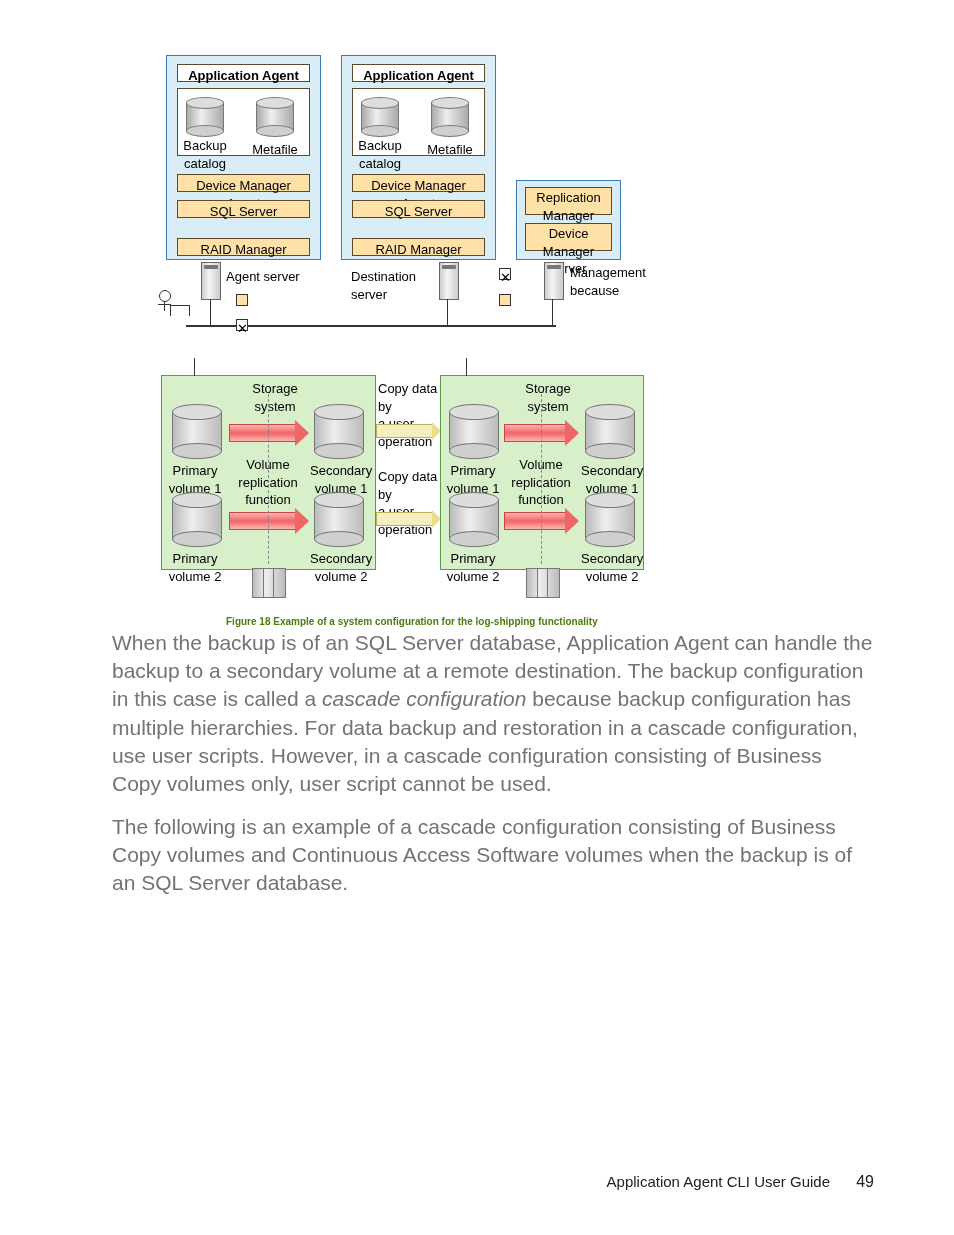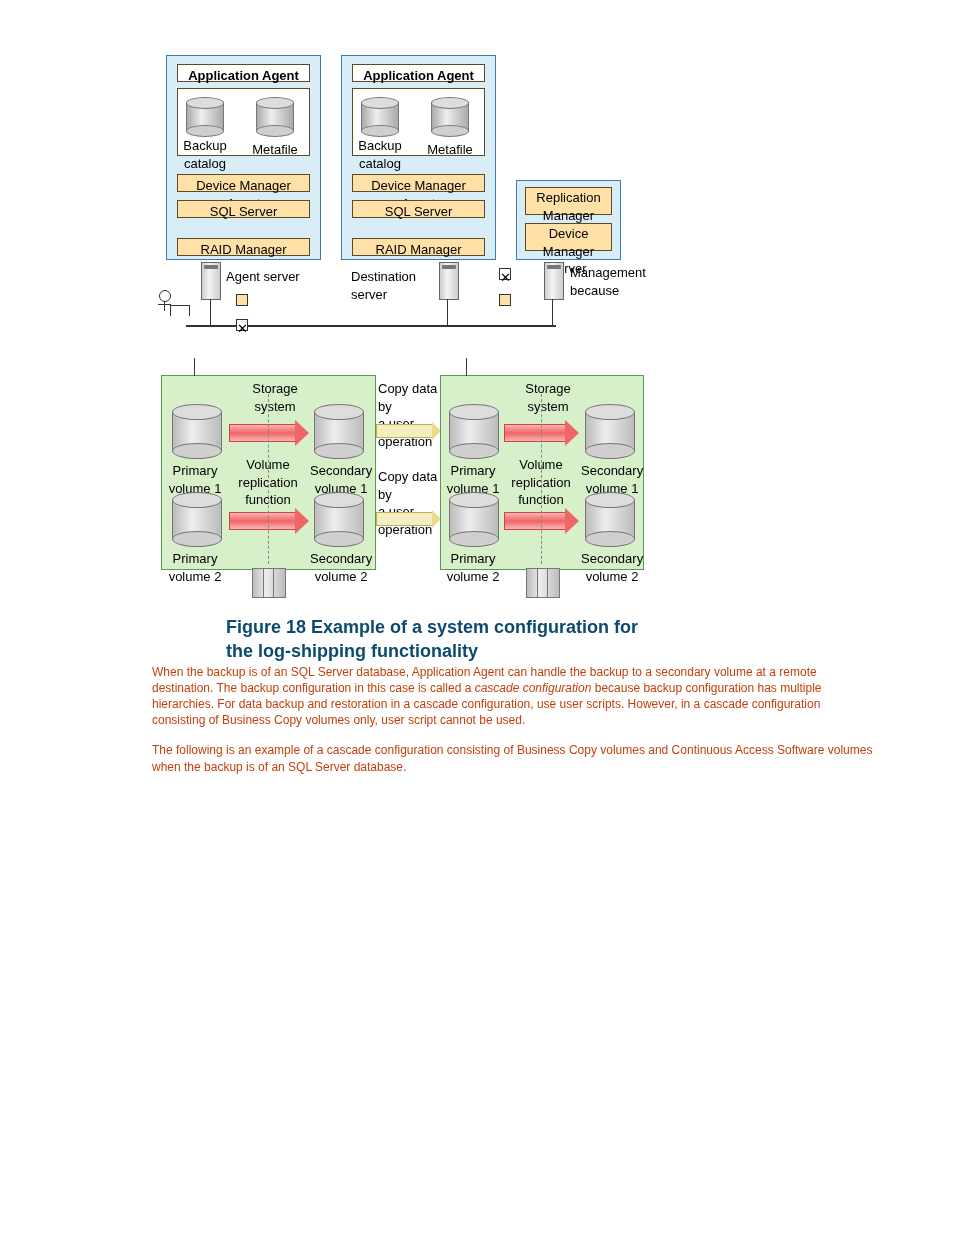--- a/index.html
+++ b/index.html
@@ -20,33 +20,33 @@
     height:100%;
     position:relative;
   }
   .figure-wrap{
     margin-left:72px;
     width:490px;
   }
   .caption{
     margin:20px 0 0 70px;
     font-weight:bold;
-    color:#0c4a6e;
-    font-size:18px;
+    color:#4d7c0f;
+    font-size:10px;
   }
   h2.section{
     color:#007cc5;
     font-weight:400;
     font-size:26px;
     margin:30px 0 12px -4px;
   }
   .body-text{
-    margin:0 0 14px 68px;
-    font-size:12px;
-    color:#c2410c;
+    margin:0 0 14px 28px;
+    font-size:21px;
+    color:#737373;
   }
   .body-text em{font-style:italic;}
   .footer{
     position:absolute;
     bottom:42px;
     right:80px;
     font-size:15px;
     color:#222;
   }
   .footer .pg{margin-left:22px;font-size:16px;}
@@ -366,13 +366,17 @@
     <div class="caption">Figure 18 Example of a system configuration for the log-shipping functionality</div>
   </div>
 
 
   <p class="body-text">
     <span>When the backup is of an SQL Server database, Application Agent can handle the backup to a secondary volume at a remote destination. The backup configuration in this case is called a </span><em>cascade configuration</em><span> because backup configuration has multiple hierarchies. For data backup and restoration in a cascade configuration, use user scripts. However, in a cascade configuration consisting of Business Copy volumes only, user script cannot be used.</span>
   </p>
 
   <p class="body-text">The following is an example of a cascade configuration consisting of Business Copy volumes and Continuous Access Software volumes when the backup is of an SQL Server database.</p>
 
+  <div class="footer">
+    <span>Application Agent CLI User Guide</span>
+    <span class="pg">49</span>
+  </div>
 </div>
 
 </body></html>

